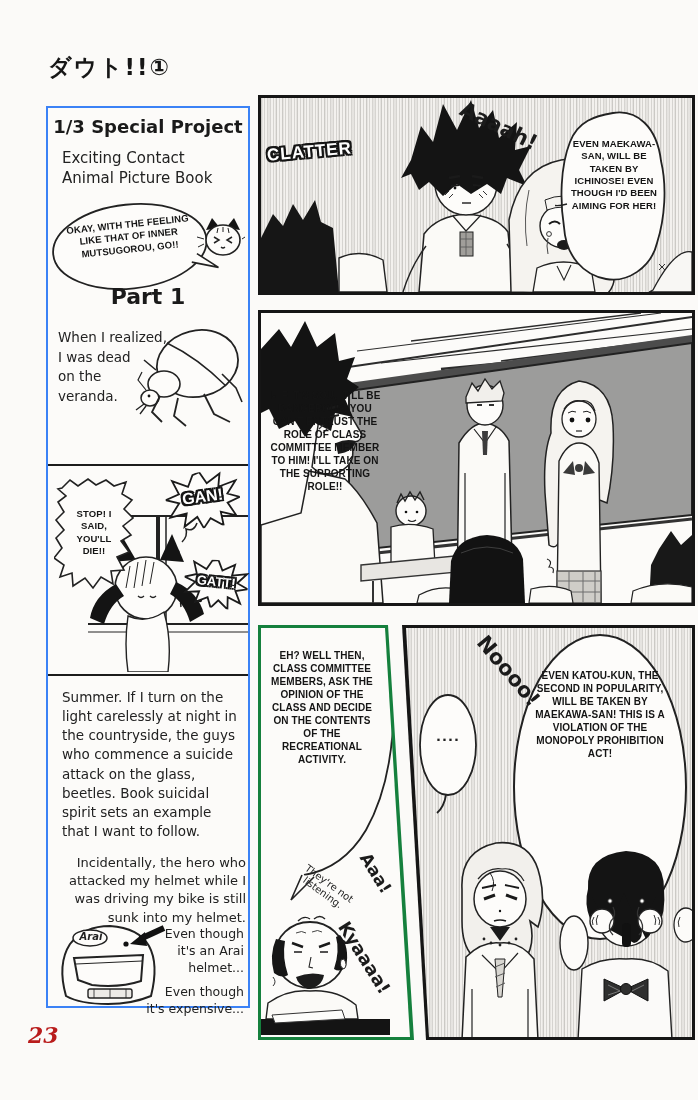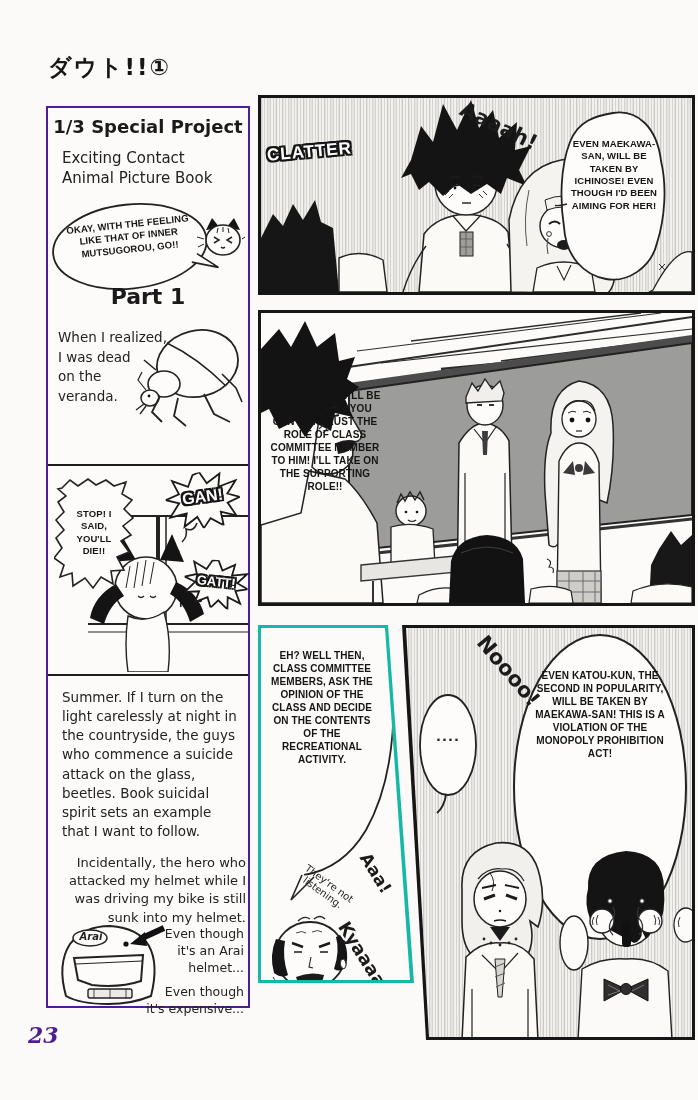--- a/index.html
+++ b/index.html
@@ -12,31 +12,31 @@
   
   .series-title { font-size:23px; font-weight:bold; letter-spacing:2px; color:#161616; }
   .dlg { font-family:"Liberation Sans", sans-serif; font-weight:700; font-size:10px;
          line-height:1.3; text-align:center; color:#141414; letter-spacing:.1px; }
   .hand { font-family:"DejaVu Sans", sans-serif; color:#222; }
   .prelines { white-space:pre-line; }
   .sfx-outline { font-family:"Liberation Sans", sans-serif; font-weight:900; color:#fff;
      text-shadow:-2px -2px 0 #151515, 2px -2px 0 #151515, -2px 2px 0 #151515, 2px 2px 0 #151515,
                  -2px 0 0 #151515, 2px 0 0 #151515, 0 -2px 0 #151515, 0 2px 0 #151515; }
   .scream { font-family:"DejaVu Sans", sans-serif; font-weight:bold; color:#1b1b1b; }
-  .pagenum { font-family:"DejaVu Serif", serif; font-style:italic; font-weight:bold; font-size:22px; color:#4c1d95; }
+  .pagenum { font-family:"DejaVu Serif", serif; font-style:italic; font-weight:bold; font-size:22px; color:#b91c1c; }
 
   
-  .sidebar { left:46px; top:106px; width:204px; height:902px; border:2px solid #4c1d95; background:#fcfbf9; }
+  .sidebar { left:46px; top:106px; width:204px; height:902px; border:2px solid #3b82f6; background:#fcfbf9; }
   .panel { border:3px solid #161616; background:#fcfbf9; }
   .panel1 { left:258px; top:95px;  width:437px; height:200px; }
   .panel2 { left:258px; top:310px; width:437px; height:296px; }
   .tone { background-color:#f3f1ee;
           background-image:repeating-linear-gradient(90deg, rgba(110,108,102,.22) 0 1px, transparent 1px 3px),
                            repeating-linear-gradient(90deg, rgba(110,108,102,.10) 0 2px, transparent 2px 7px); }
-  .panel3L { left:258px; top:625px; width:156px; height:358px; background:#14b8a6;
+  .panel3L { left:258px; top:625px; width:156px; height:415px; background:#15803d;
              clip-path:polygon(0 0, calc(100% - 26px) 0, 100% 100%, 0 100%); }
   .panel3L .inner { position:absolute; inset:0; background:#fcfbf9;
              clip-path:polygon(3px 3px, calc(100% - 29px) 3px, calc(100% - 4px) calc(100% - 3px), 3px calc(100% - 3px)); }
   .panel3R { left:402px; top:625px; width:293px; height:415px; background:#161616;
              clip-path:polygon(0 0, 100% 0, 100% 100%, 24px 100%); }
   .panel3R .inner { position:absolute; inset:0;
              clip-path:polygon(4px 3px, calc(100% - 3px) 3px, calc(100% - 3px) calc(100% - 3px), 27px calc(100% - 3px)); }
 
   .divider { left:0; width:100%; height:0; border-top:2px solid #1c1c1c; }
   svg { display:block; }

